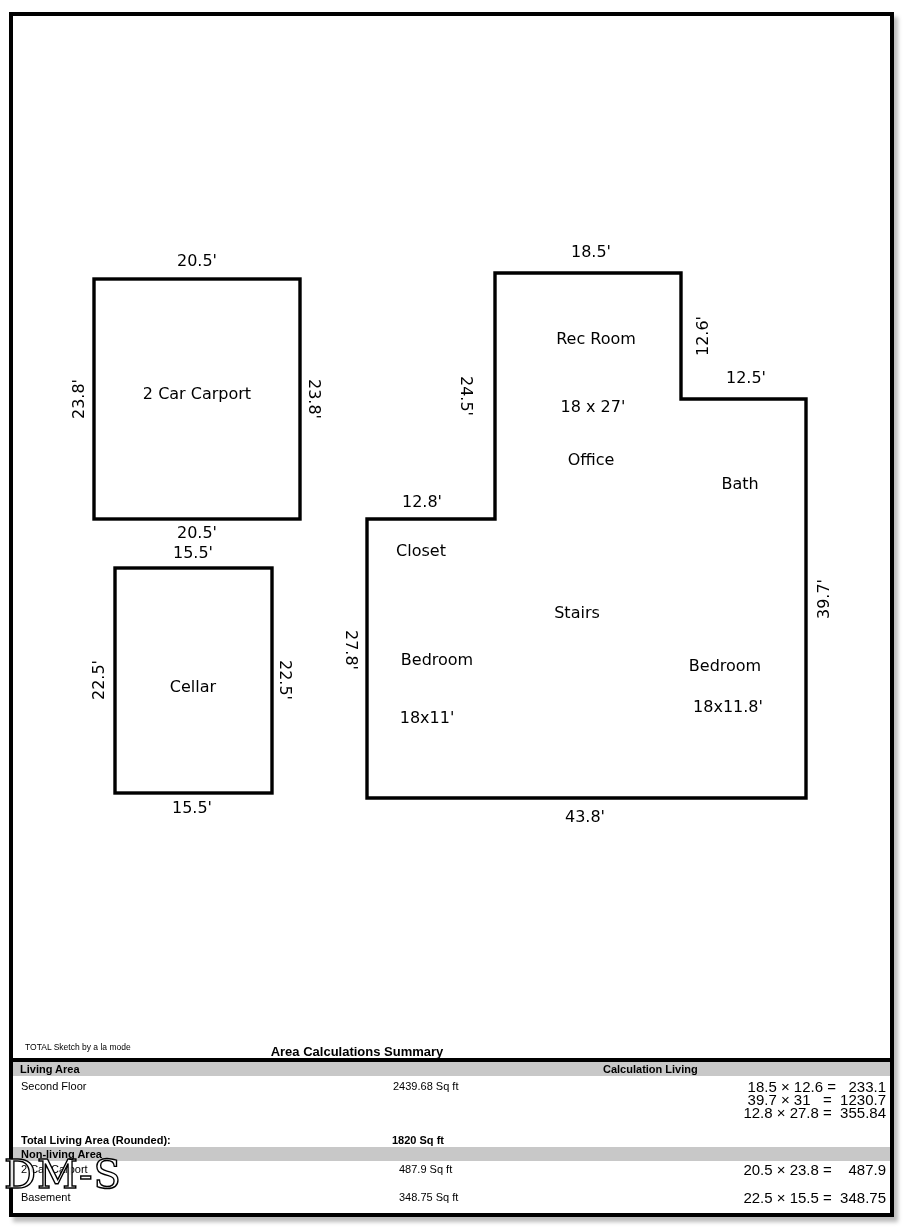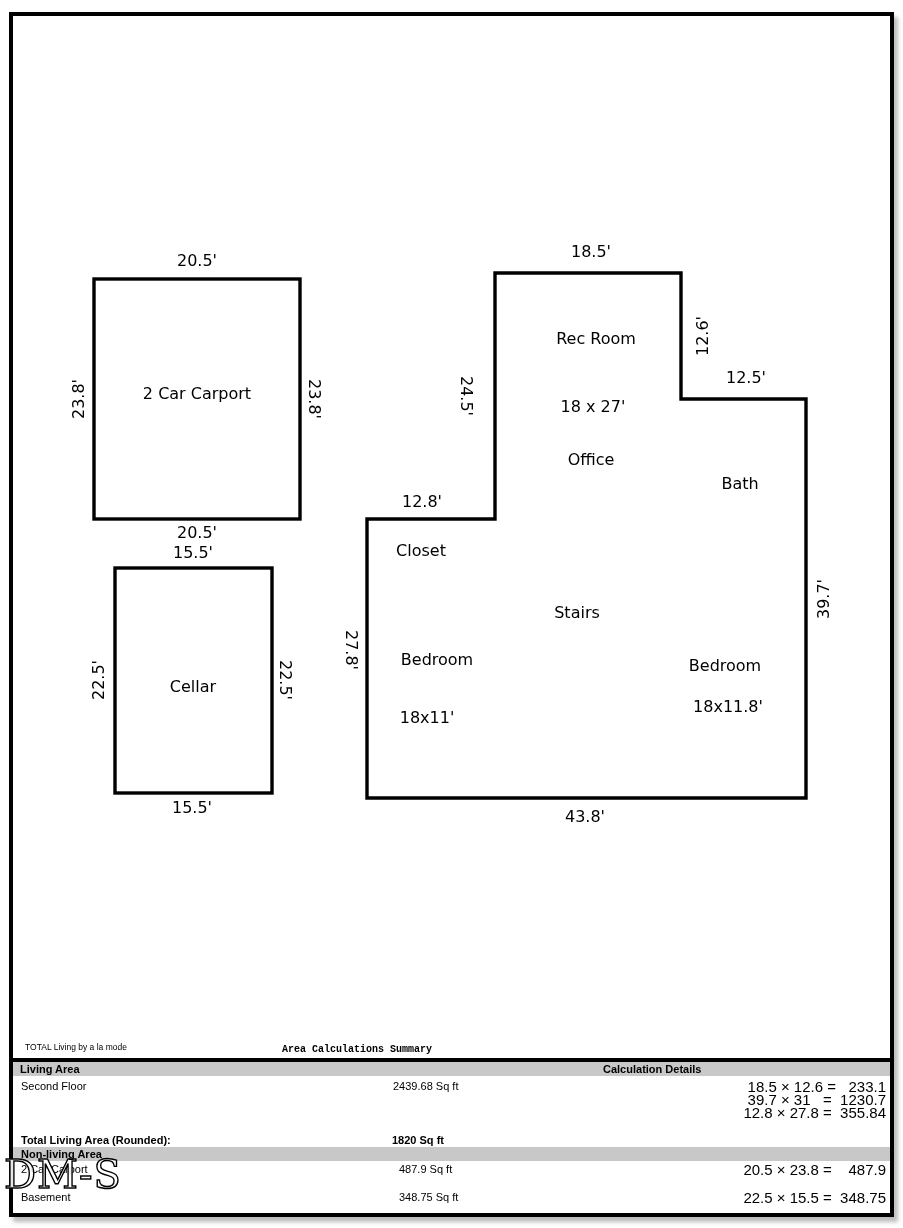--- a/index.html
+++ b/index.html
@@ -16,21 +16,21 @@
     position:absolute;transform:translate(-50%,-50%);
     font-family:"DejaVu Sans",sans-serif;font-size:16px;color:#000;
     white-space:nowrap;line-height:1;
   }
   .lbl.rot-cw{transform:translate(-50%,-50%) rotate(90deg);}
   .lbl.rot-ccw{transform:translate(-50%,-50%) rotate(-90deg);}
   .tbl-text{position:absolute;font-size:11px;line-height:13px;white-space:nowrap;}
   .bold{font-weight:bold;text-align:center;}
   .brand{position:absolute;left:25px;top:1042px;font-size:8.5px;white-space:nowrap;}
   .summary-title{position:absolute;left:0;top:1044px;width:714px;text-align:center;
-    font-size:10px;font-weight:bold;font-family:Liberation Mono, monospace;}
+    font-size:13px;font-weight:bold;}
   .rule{position:absolute;left:9px;top:1058px;width:885px;height:4px;background:#000;}
   .band{position:absolute;left:13px;width:877px;height:14px;background:#c8c8c8;}
   .calc{position:absolute;right:17px;text-align:right;white-space:pre;font-size:15px;line-height:13px;}
   .wm{position:absolute;left:2px;top:1150px;}
 </style>
 </head>
 <body>
 
 <div class="page-border"></div>
 
@@ -65,27 +65,27 @@
 <div class="lbl" style="left:593px;top:407px;">18 x 27'</div>
 <div class="lbl" style="left:591px;top:460px;">Office</div>
 <div class="lbl" style="left:740px;top:484px;">Bath</div>
 <div class="lbl" style="left:421px;top:551px;">Closet</div>
 <div class="lbl" style="left:577px;top:613px;">Stairs</div>
 <div class="lbl" style="left:437px;top:660px;">Bedroom</div>
 <div class="lbl" style="left:427px;top:718px;">18x11'</div>
 <div class="lbl" style="left:725px;top:666px;">Bedroom</div>
 <div class="lbl" style="left:728px;top:707px;">18x11.8'</div>
 
-<div class="brand">TOTAL Living by a la mode</div>
+<div class="brand">TOTAL Sketch by a la mode</div>
 <div class="summary-title">Area Calculations Summary</div>
 <div class="rule"></div>
 
 <div class="band" style="top:1062px;"></div>
 <div class="tbl-text bold" style="left:20px;top:1063px;">Living Area</div>
-<div class="tbl-text bold" style="left:603px;top:1063px;">Calculation Details</div>
+<div class="tbl-text bold" style="left:603px;top:1063px;">Calculation Living</div>
 
 <div class="tbl-text" style="left:21px;top:1080px;text-align:center;">Second Floor</div>
 <div class="tbl-text" style="left:393px;top:1080px;">2439.68 Sq ft</div>
 <div class="calc" style="top:1080px;">18.5 × 12.6 =   233.1
 39.7 × 31   =  1230.7
 12.8 × 27.8 =  355.84</div>
 
 <div class="tbl-text bold" style="left:21px;top:1134px;">Total Living Area (Rounded):</div>
 <div class="tbl-text bold" style="left:392px;top:1134px;">1820 Sq ft</div>
 

